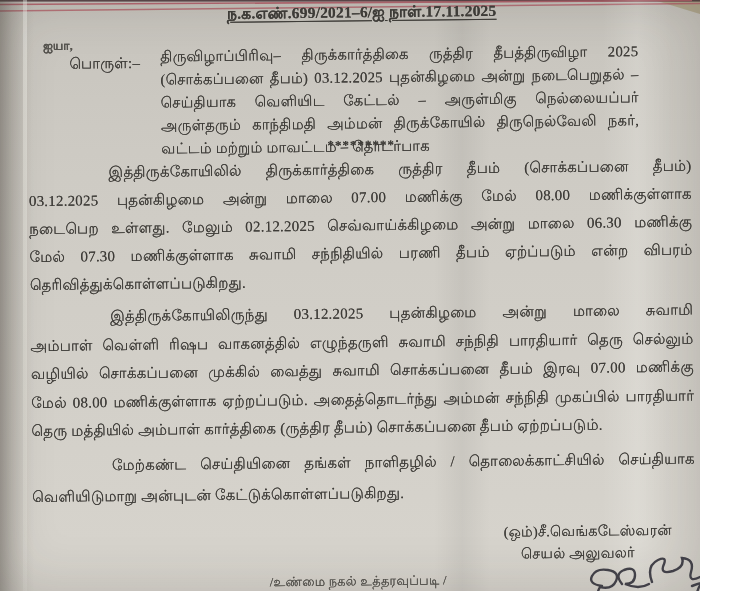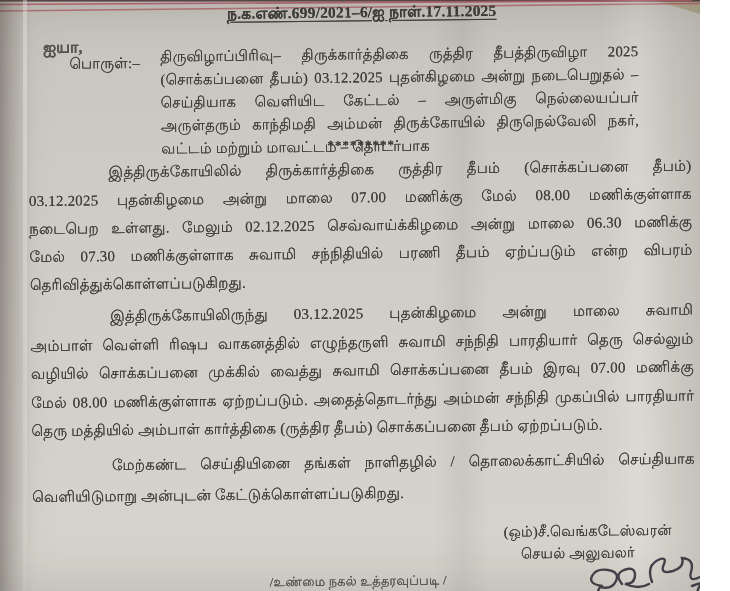--- a/index.html
+++ b/index.html
@@ -44,21 +44,21 @@
     z-index: 6;
     font-size: 15px;
     letter-spacing: .2px;
     text-shadow: 0 0 .6px rgba(62,60,56,.85);
   }
   .abs { position:absolute; }
 
   .ref-line { left:0; top:7px; width:730px; text-align:center; font-weight:bold; font-size:15.5px; }
   .ref-line span { text-decoration: underline; text-underline-offset: 3px; }
 
-  .salutation { left:46px; top:39px; font-size:16px; font-weight:bold; color:#55534e; }
+  .salutation { left:46px; top:39px; font-size:12px; font-weight:bold; color:#55534e; }
   .subject-label { left:72px; top:56px; font-size:15px; }
 
   .subject { left:163px; top:47px; width:478px; line-height:23px; font-size:14.8px; }
   .subject .line { text-align: justify; text-align-last: justify; }
   .subject .line.last { text-align-last: left; }
 
   .separator { left:163px; top:141px; width:400px; text-align:center; font-size:13px; letter-spacing:1px; font-weight:bold; }
 
   .para { left:30px; width:663px; line-height:28px; }
   .para .line { text-align: justify; text-align-last: justify; }

